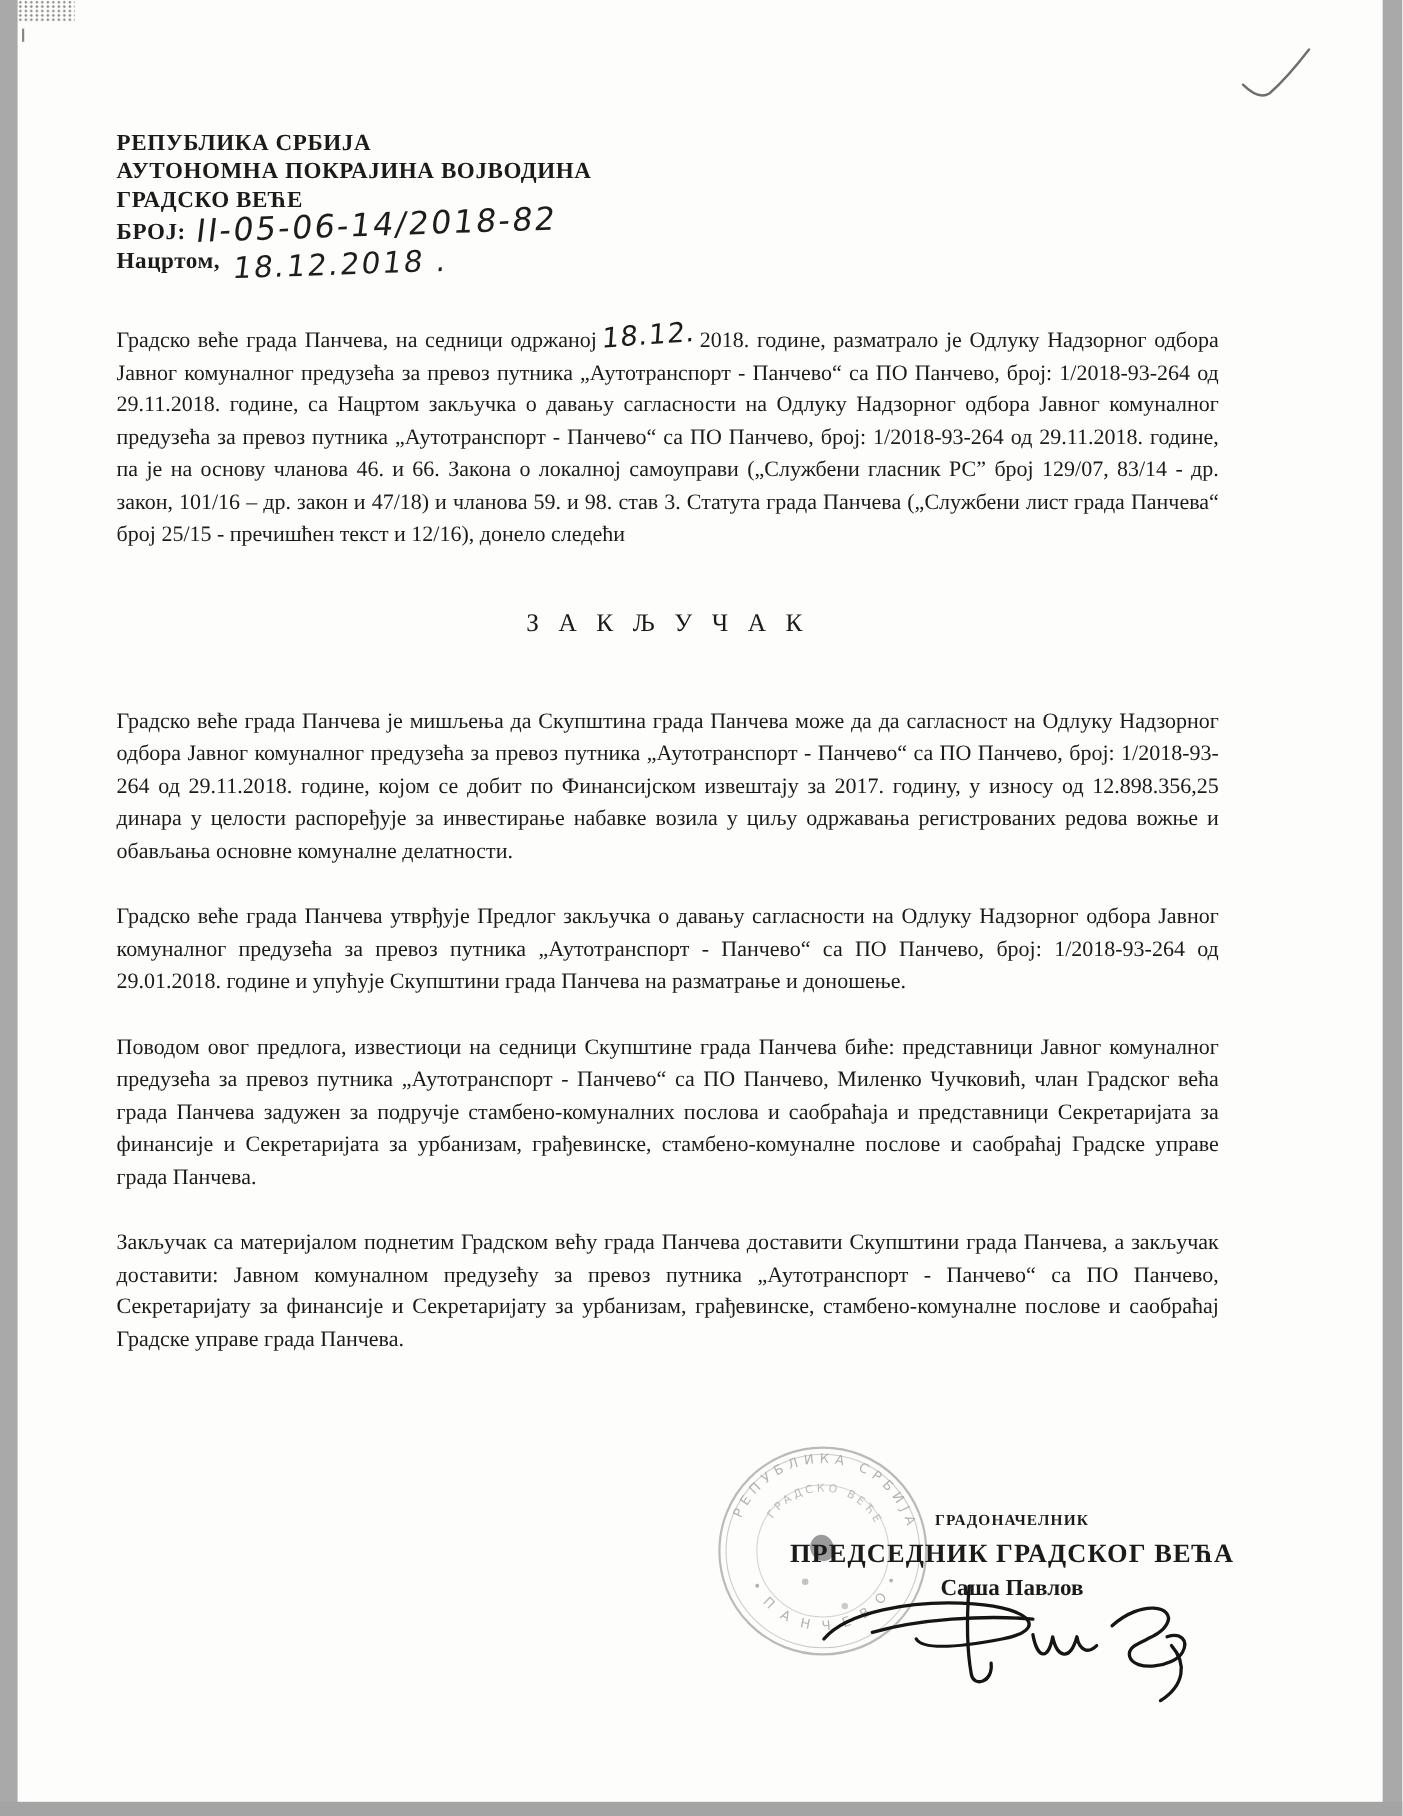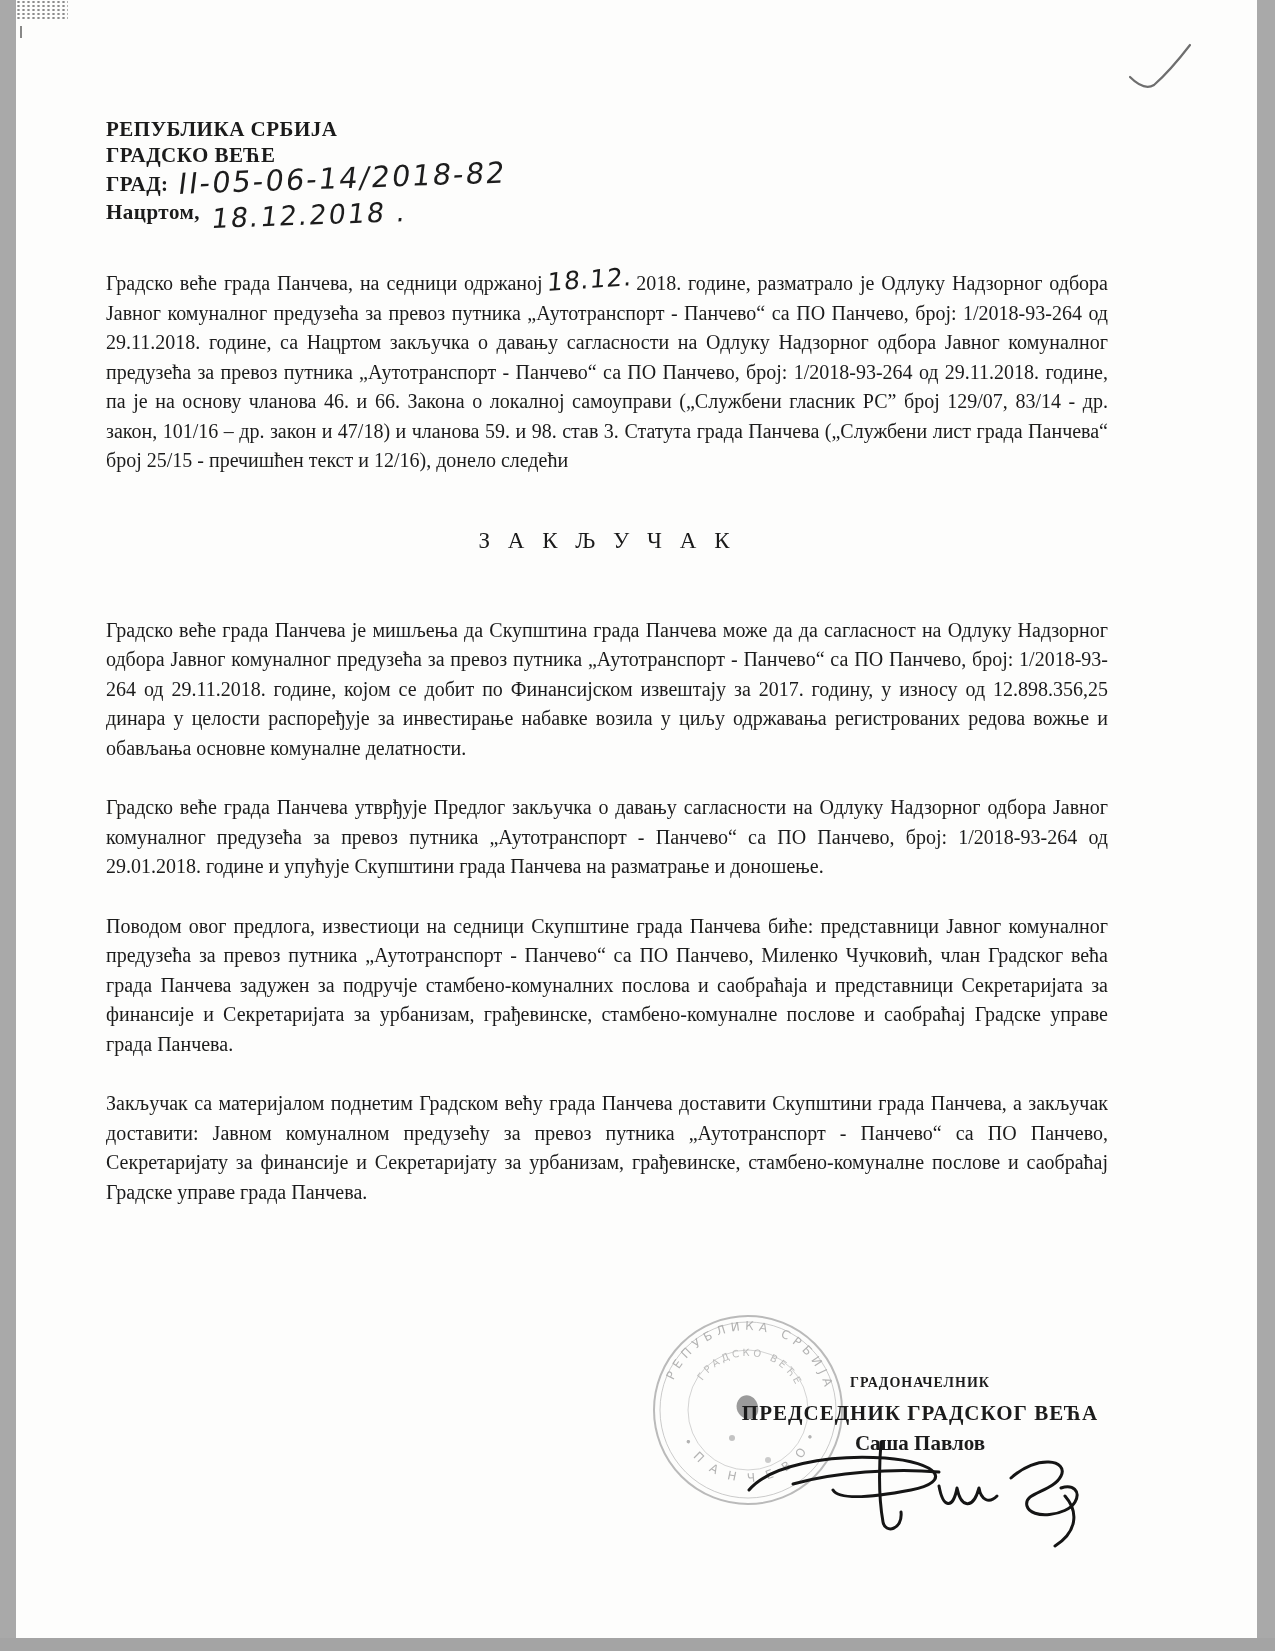--- a/index.html
+++ b/index.html
@@ -53,21 +53,21 @@
     margin:52px 0 62px 0;
   }
 
   .sig-block{position:absolute;left:0;top:0;width:1275px;height:1651px;pointer-events:none;}
   .stamp-wrap{position:absolute;left:648px;top:1310px;width:200px;height:200px;opacity:.75;}
   .sig-text{
     position:absolute;left:718px;top:1368px;width:404px;text-align:center;
     font-weight:bold;
   }
   .sig-role1{font-size:14px;line-height:30px;letter-spacing:1px;}
-  .sig-role2{font-size:21px;line-height:30px;letter-spacing:1px;}
+  .sig-role2{font-size:24px;line-height:30px;letter-spacing:1px;}
   .sig-name{font-size:21px;line-height:30px;}
   .signature-wrap{position:absolute;left:735px;top:1438px;width:350px;height:112px;}
   .check-wrap{position:absolute;left:1100px;top:35px;width:100px;height:62px;}
 </style>
 </head>
 <body>
 
 <div class="edge edge-left"></div>
 <div class="edge edge-right"></div>
 <div class="edge edge-bottom"></div>
@@ -77,23 +77,24 @@
 <div class="check-wrap">
   <svg width="100" height="62" viewBox="0 0 100 62">
     <path d="M 30 42 Q 44 56 54 50 Q 70 36 90 10" fill="none" stroke="#6e6e6e" stroke-width="2.2" stroke-linecap="round"></path>
   </svg>
 </div>
 
 <div class="content">
 
   <div class="doc-header">
     <div class="hdr-line">РЕПУБЛИКА СРБИЈА</div>
+    <div class="hdr-line">АУТОНОМНА ПОКРАЈИНА ВОЈВОДИНА</div>
     <div class="hdr-line">ГРАДСКО ВЕЋЕ</div>
     <div class="broj-row">
-      <span>ГРАД:</span><span class="handwrite">II-05-06-14/2018-82</span>
+      <span>БРОЈ:</span><span class="handwrite">II-05-06-14/2018-82</span>
     </div>
     <div class="place-row">
       <span>Нацртом,</span><span class="handwrite">18.12.2018 .</span>
     </div>
   </div>
 
   <div class="body-text">
     <p class="para"><span>Градско веће града Панчева, на седници одржаној</span><span class="inline-handwrite">18.12.</span><span>2018. године, разматрало је Одлуку Надзорног одбора Јавног комуналног предузећа за превоз путника „Аутотранспорт - Панчево“ са ПО Панчево, број: 1/2018-93-264 од 29.11.2018. године, са Нацртом закључка о давању сагласности на Одлуку Надзорног одбора Јавног комуналног предузећа за превоз путника „Аутотранспорт - Панчево“ са ПО Панчево, број: 1/2018-93-264 од 29.11.2018. године, па је на основу чланова 46. и 66. Закона  о локалној самоуправи („Службени гласник РС” број 129/07, 83/14 - др. закон, 101/16 – др. закон и 47/18) и чланова 59. и 98. став 3. Статута града Панчева („Службени лист града Панчева“ број 25/15 - пречишћен текст и 12/16), донело следећи</span></p>
 
     <h1 class="doc-title">З А К Љ У Ч А К</h1>

